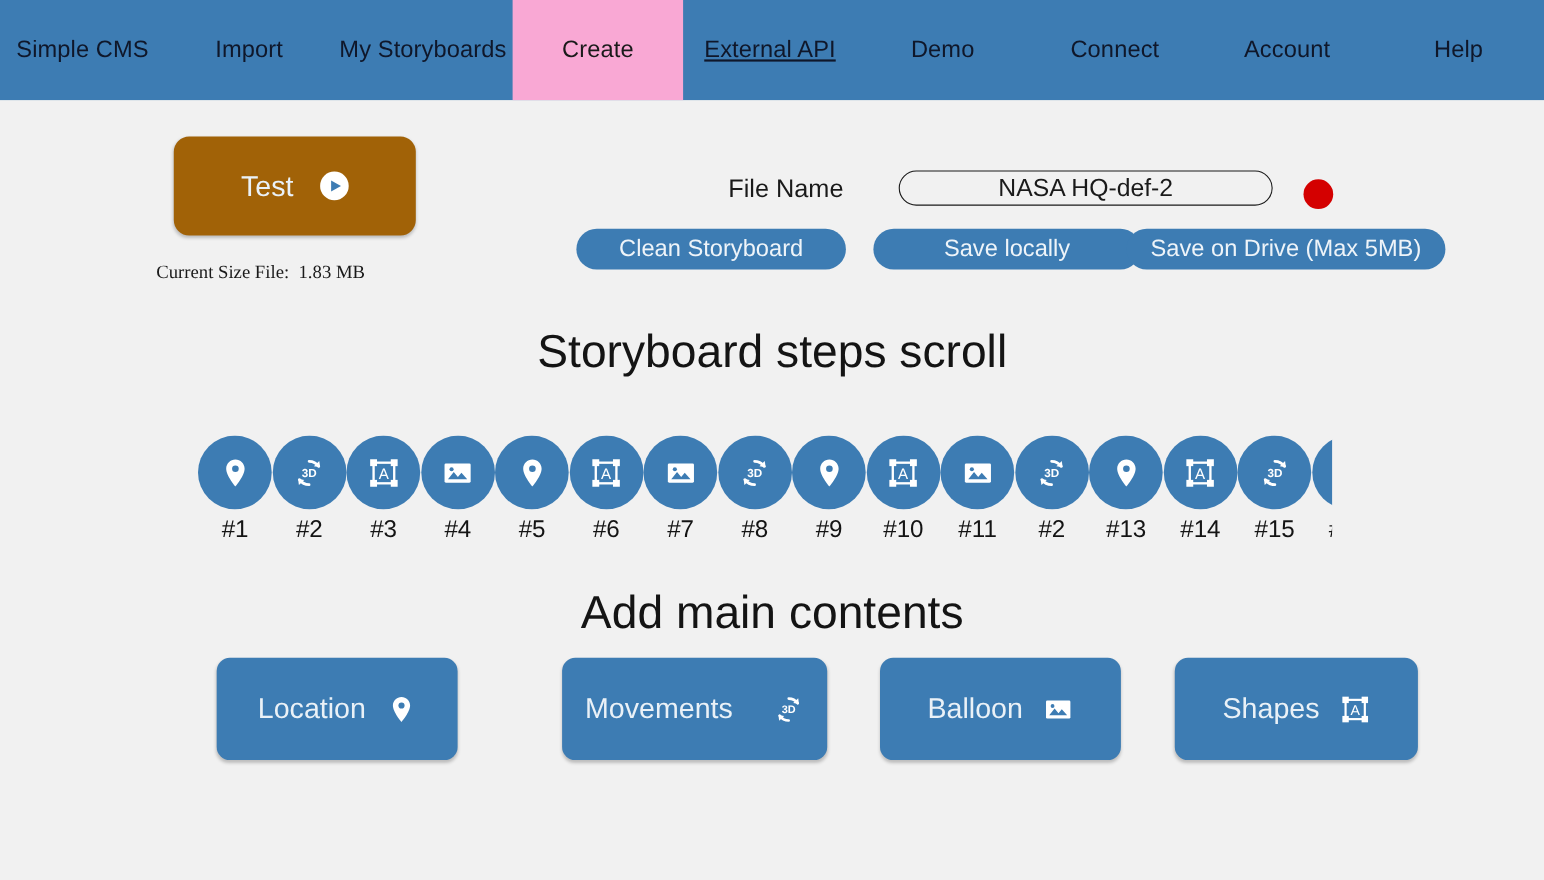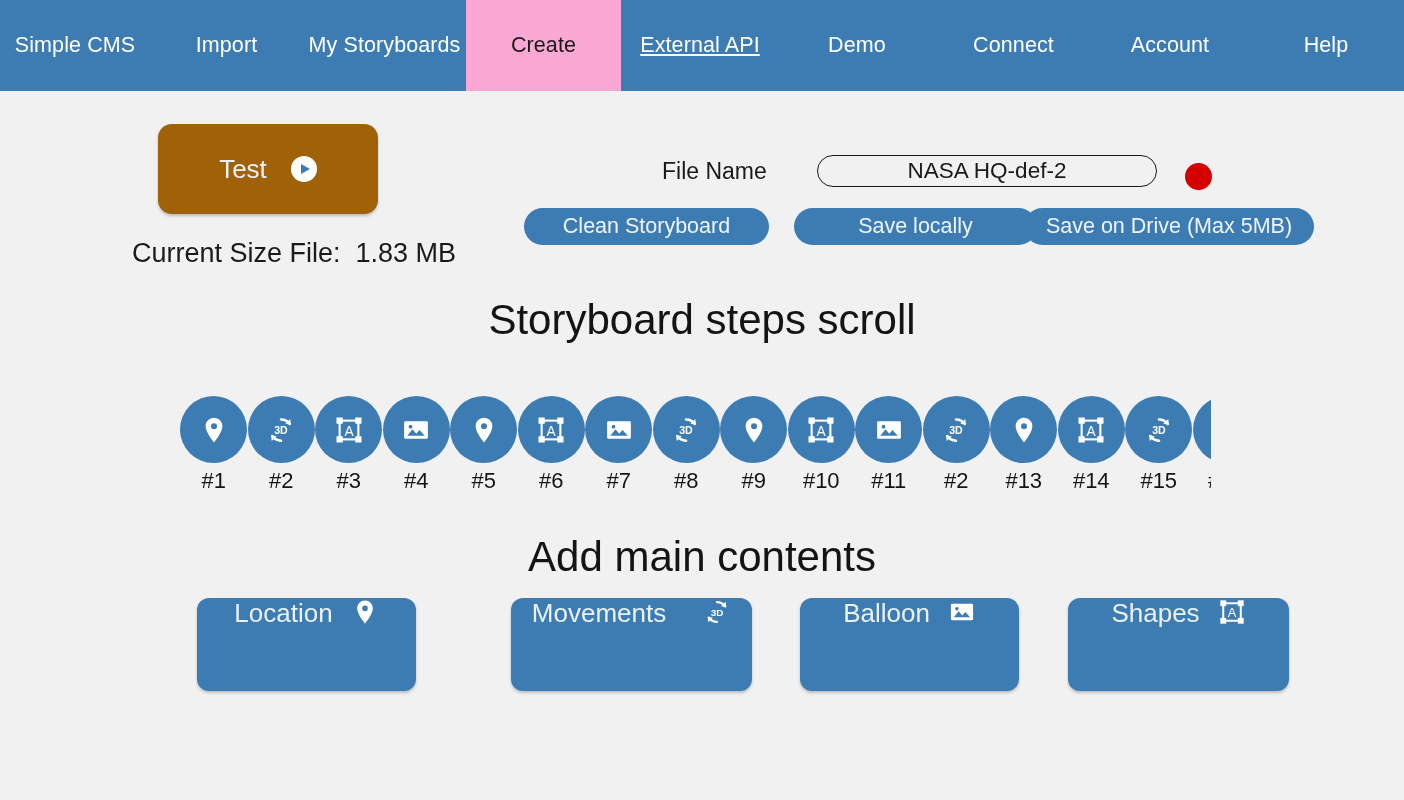--- a/index.html
+++ b/index.html
@@ -13,21 +13,21 @@
   
   #topnav {
     position: absolute; left: 0; top: 0;
     width: 1404px; height: 91px;
     background: #3d7cb3;
     display: flex; align-items: center;
   }
   .nav-item {
     height: 91px;
     display: flex; align-items: center; justify-content: center;
-    color: #ffffff;
+    color: #0f172a;
     font-size: 21.5px;
     letter-spacing: 0.1px;
     white-space: nowrap;
     cursor: pointer;
   }
   .nav-item.active {
     background: #f9a8d4;
     color: #1a1a1a;
   }
 
@@ -54,23 +54,24 @@
   .play-icon::after {
     content: "";
     width: 0; height: 0;
     border-left: 9px solid #3d7cb3;
     border-top: 5.5px solid transparent;
     border-bottom: 5.5px solid transparent;
     margin-left: 3px;
   }
 
   #size-file {
-    position: absolute; left: 132px; top: 238px;
-    font-size: 27px; color: #1a1a1a;
+    position: absolute; left: 142px; top: 238px;
+    font-size: 17px; color: #1a1a1a;
     white-space: pre;
+    font-family: Liberation Serif, serif;
   }
 
   
   #filename-label {
     position: absolute; left: 662px; top: 158px;
     font-size: 23px; color: #1a1a1a;
   }
   #filename-input {
     position: absolute; left: 817px; top: 155px;
     width: 340px; height: 32px;
@@ -151,21 +152,21 @@
     position: absolute; top: 598px;
     height: 93px;
     background: #3d7cb3;
     border: none;
     border-radius: 12px;
     box-shadow: 0 2px 3px rgba(0,0,0,0.22);
     color: #eaf1f7;
     font-size: 26px;
     font-family: "Liberation Sans", sans-serif;
     cursor: pointer;
-    display: flex; align-items: flex-start; justify-content: center;
+    display: flex; align-items: center; justify-content: center;
     gap: 18px;
   }
   #cb-location { left: 197px; width: 219px; }
   #cb-movements { left: 511px; width: 241px; gap: 37px; }
   #cb-balloon { left: 800px; width: 219px; }
   #cb-shapes { left: 1068px; width: 221px; }
   .content-btn svg { display: block; }
 </style>
 </head>
 <body>

